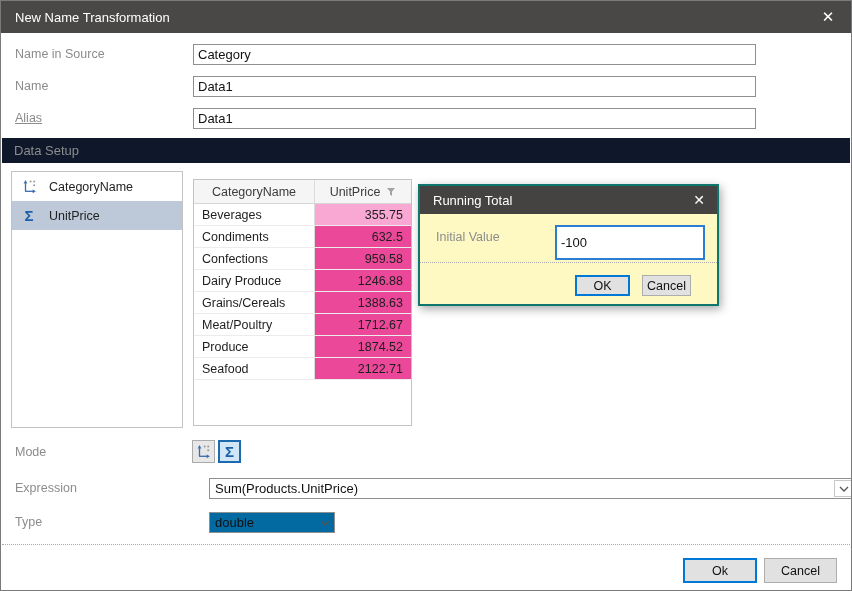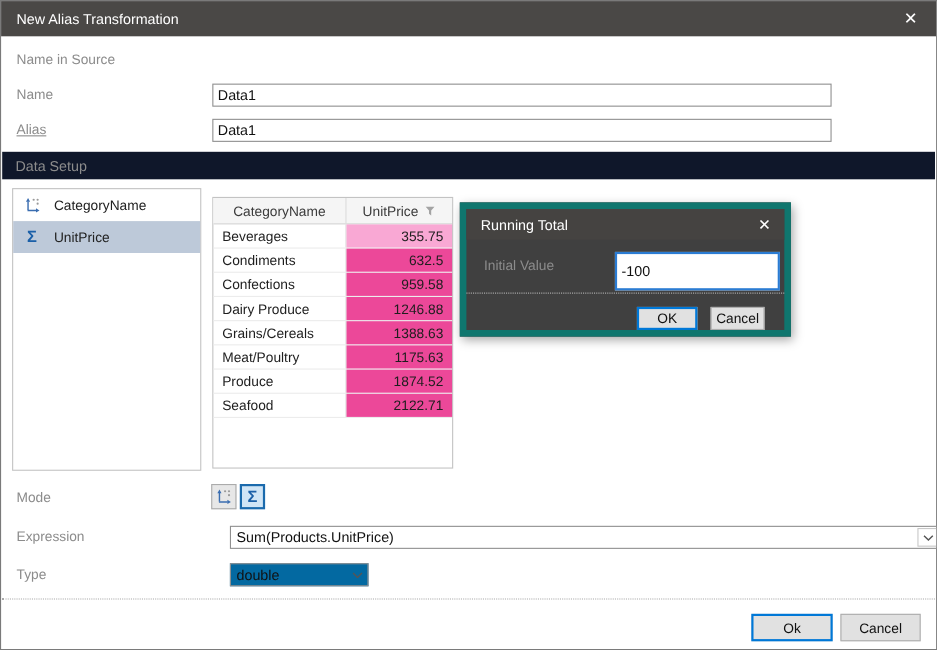--- a/index.html
+++ b/index.html
@@ -56,21 +56,21 @@
   .prow { display:flex; height:22px; border-bottom:1px solid #ececec; }
   .prow.header { height:24px; background:#f5f5f5; border-bottom:1px solid #d6d6d6; color:#3c3c3c; }
   .pc1 { width:121px; border-right:1px solid #dcdcdc; padding-left:8px; display:flex; align-items:center; }
   .pc2 { flex:1; padding-right:8px; display:flex; align-items:center; justify-content:flex-end; background:#ec4899; }
   .prow.header .pc1, .prow.header .pc2 { justify-content:center; padding:0; background:transparent; }
   .prow.header .pc2 svg { margin-left:5px; }
   .pc2.hl { background:#f9a8d4; }
   
   .rt-dialog {
     position:absolute; left:417px; top:183px; width:301px; height:122px;
-    background:#404040; border:6px solid #0f766e;
+    background:#fef9c3; border:2px solid #0f766e;
     box-shadow:2px 3px 9px rgba(0,0,0,0.35);
   }
   .rt-titlebar { position:absolute; top:0; left:0; right:0; height:28px;
     background:#454341; color:#fff; display:flex; align-items:center; }
   .rt-titlebar .title { margin-left:13px; font-size:13px; }
   .rt-titlebar .close { position:absolute; right:0; top:0; width:36px; height:28px;
     display:flex; align-items:center; justify-content:center; font-size:14px; color:#fff; }
   .rt-label { position:absolute; left:16px; top:40px; height:22px; line-height:22px;
     font-size:12.5px; color:#8c8c8c; }
   .rt-input { position:absolute; left:135px; top:39px; width:150px; height:35px;
@@ -117,25 +117,26 @@
       <circle cx="8.6" cy="2.6" r="1" fill="#9a9a9a"></circle>
       <circle cx="12.2" cy="2.6" r="1" fill="#9a9a9a"></circle>
       <circle cx="12.2" cy="6.2" r="1" fill="#9a9a9a"></circle>
     </g>
   </defs>
 </svg>
 
 <div id="screen">
 
   <div class="titlebar">
-    <span class="title">New Alias Transformation</span>
+    <span class="title">New Name Transformation</span>
     <span class="close">✕</span>
   </div>
 
   <span class="flabel" style="top:43px;">Name in Source</span>
+  <input class="tinput" style="top: 43px;" value="Category">
 
   <span class="flabel" style="top:75px;">Name</span>
   <input class="tinput" style="top: 75px;" value="Data1">
 
   <span class="flabel" style="top:107px;text-decoration:underline;">Alias</span>
   <input class="tinput" style="top: 107px;" value="Data1">
 
   <div class="section-band">
     <span>Data Setup</span>
   </div>
@@ -180,21 +181,21 @@
     <div class="prow">
       <div class="pc1">Dairy Produce</div>
       <div class="pc2">1246.88</div>
     </div>
     <div class="prow">
       <div class="pc1">Grains/Cereals</div>
       <div class="pc2">1388.63</div>
     </div>
     <div class="prow">
       <div class="pc1">Meat/Poultry</div>
-      <div class="pc2">1175.63</div>
+      <div class="pc2">1712.67</div>
     </div>
     <div class="prow">
       <div class="pc1">Produce</div>
       <div class="pc2">1874.52</div>
     </div>
     <div class="prow">
       <div class="pc1">Seafood</div>
       <div class="pc2">2122.71</div>
     </div>
   </div>

